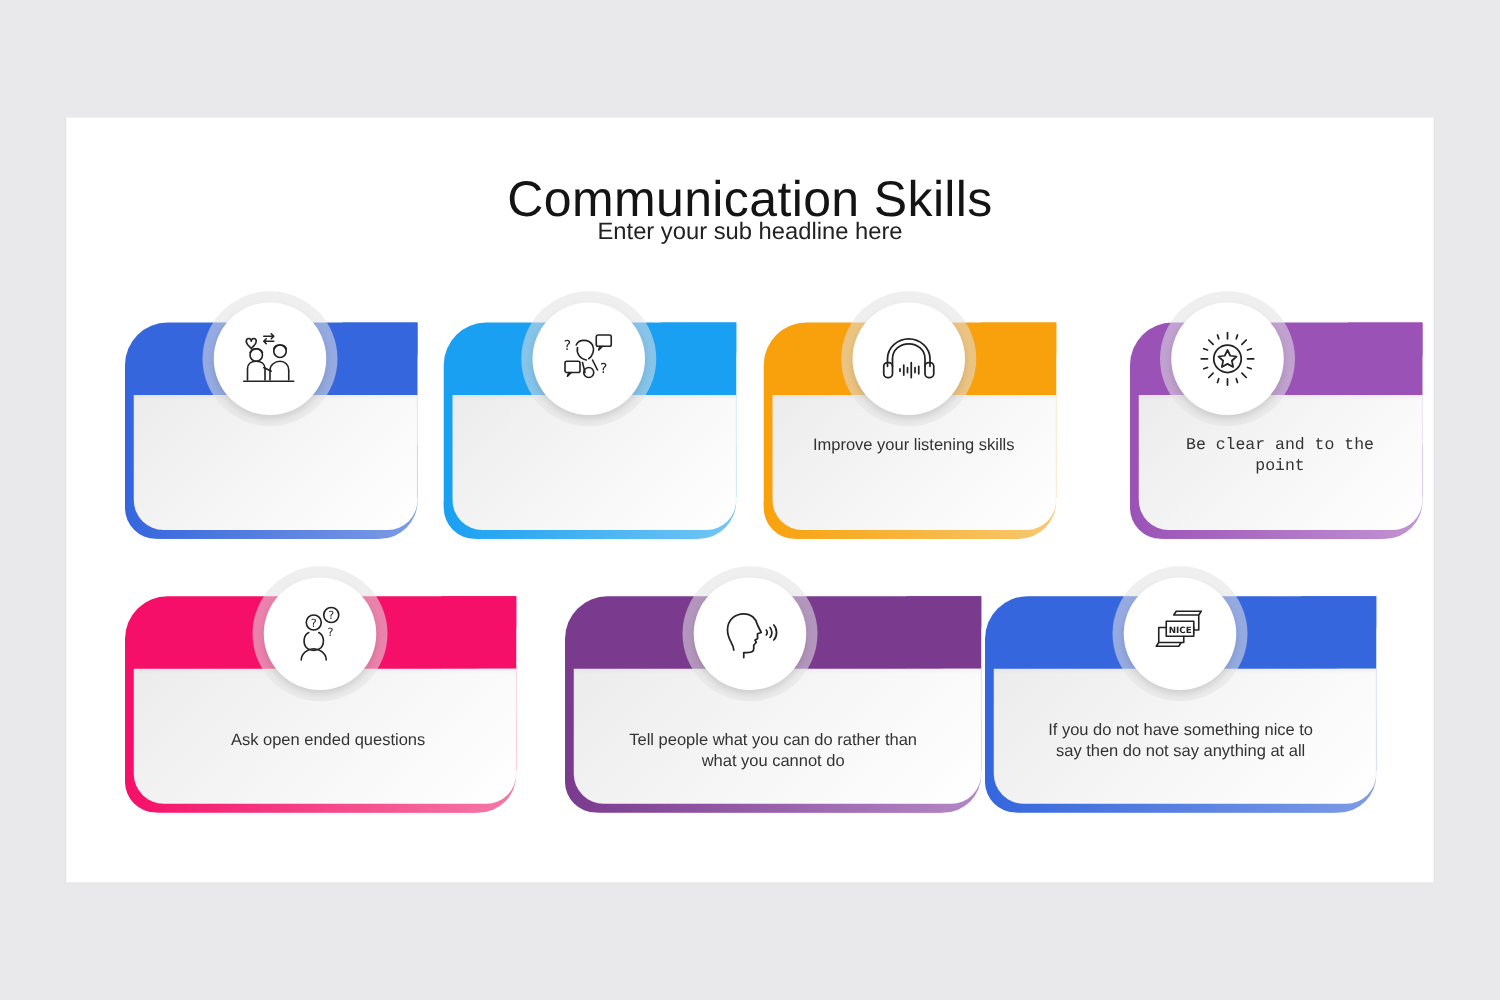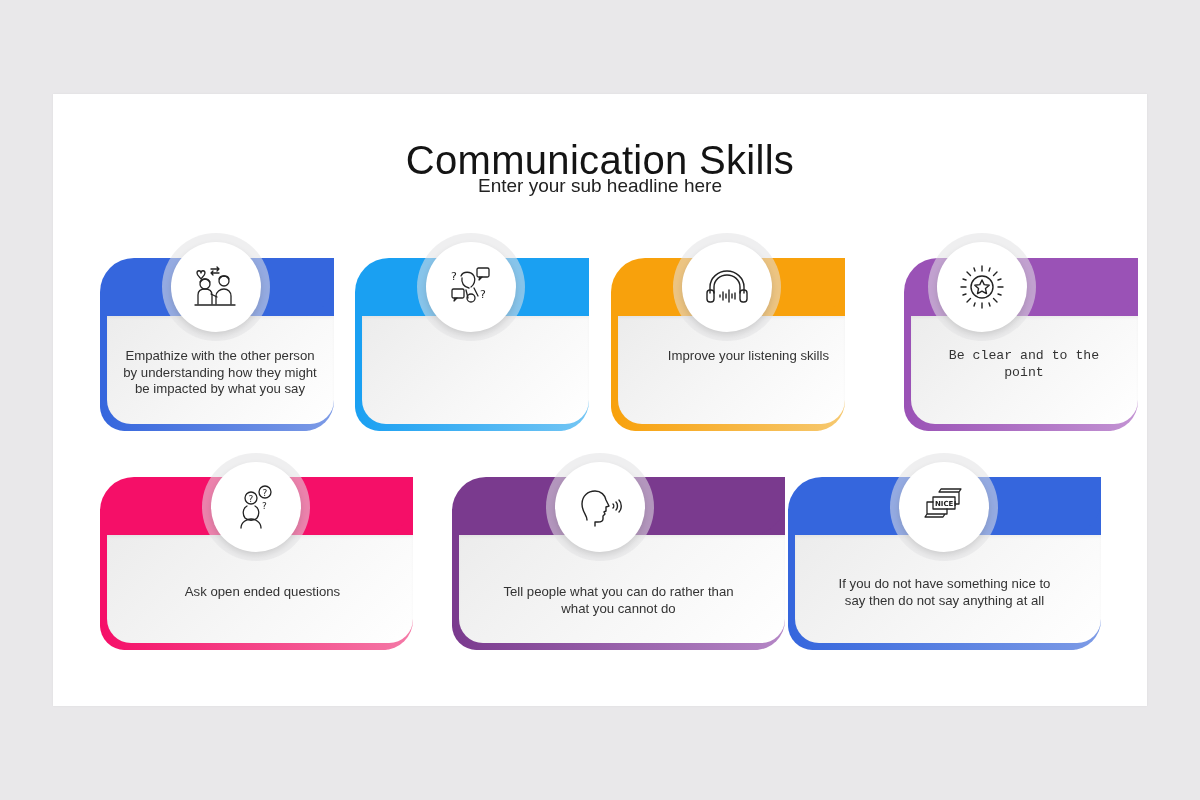--- a/index.html
+++ b/index.html
@@ -63,21 +63,20 @@
   <div class="title">Communication Skills</div>
   <div class="subtitle">Enter your sub headline here</div>
 </div>
 
 <div class="card" style="left:100px;top:258px;width:234px;height:173px;">
   <div class="bg" style="background:#3566dd;"></div>
   <div class="bottom-fade" style="background:linear-gradient(90deg,#3566dd 0%,#7d9be6 100%);"></div>
   <div class="tab-cut"></div>
     <div class="tab-curve" style="background:#3566dd;"></div>
   <div class="panel"></div>
-  <div class="text" style="top:90px;">Empathize with the other person by understanding how they might be impacted by what you say</div>
 </div>
 <div class="icon-ring" style="left:162px;top:233px;">
   <div class="icon-circle">
     <svg viewBox="0 0 54 54" fill="none" stroke="#222" stroke-width="1.3" stroke-linecap="round" stroke-linejoin="round">
       <path d="M8 13c0-3 4-3 4 0 0-3 4-3 4 0 0 3-4 5-4 6-0-1-4-3-4-6z"></path>
       <path d="M22 9h8M28 7l2 2-2 2M30 13h-8M24 11l-2 2 2 2"></path>
       <circle cx="16" cy="24" r="5"></circle>
         <path d="M11 22c2-4 8-4 10 0"></path>
       <path d="M9 44v-9c0-4 3-6 7-6s7 2 7 6v9"></path>
       <circle cx="35" cy="21" r="5"></circle>
@@ -112,21 +111,21 @@
     </svg>
   </div>
 </div>
 
 <div class="card" style="left:611px;top:258px;width:234px;height:173px;">
   <div class="bg" style="background:#f8a10c;"></div>
   <div class="bottom-fade" style="background:linear-gradient(90deg,#f8a10c 0%,#f6c971 100%);"></div>
   <div class="tab-cut"></div>
     <div class="tab-curve" style="background:#f8a10c;"></div>
   <div class="panel"></div>
-  <div class="text" style="top:90px;text-align:right;">Improve your listening skills</div>
+  <div class="text" style="top:90px;">Improve your listening skills</div>
 </div>
 <div class="icon-ring" style="left:673px;top:233px;">
   <div class="icon-circle">
     <svg viewBox="0 0 54 54" fill="none" stroke="#222" stroke-width="1.4" stroke-linecap="round" stroke-linejoin="round">
       <path d="M10 33v-6c0-9 8-16 17-16s17 7 17 16v6"></path>
       <path d="M14 33v-6c0-7 6-12 13-12s13 5 13 12v6"></path>
       <rect x="7" y="30" width="7" height="12" rx="3"></rect>
       <rect x="40" y="30" width="7" height="12" rx="3"></rect>
       <path d="M20 35v2M23 32v8M26 34v4M29 30v12M32 34v4M35 33v6"></path>
     </svg>

